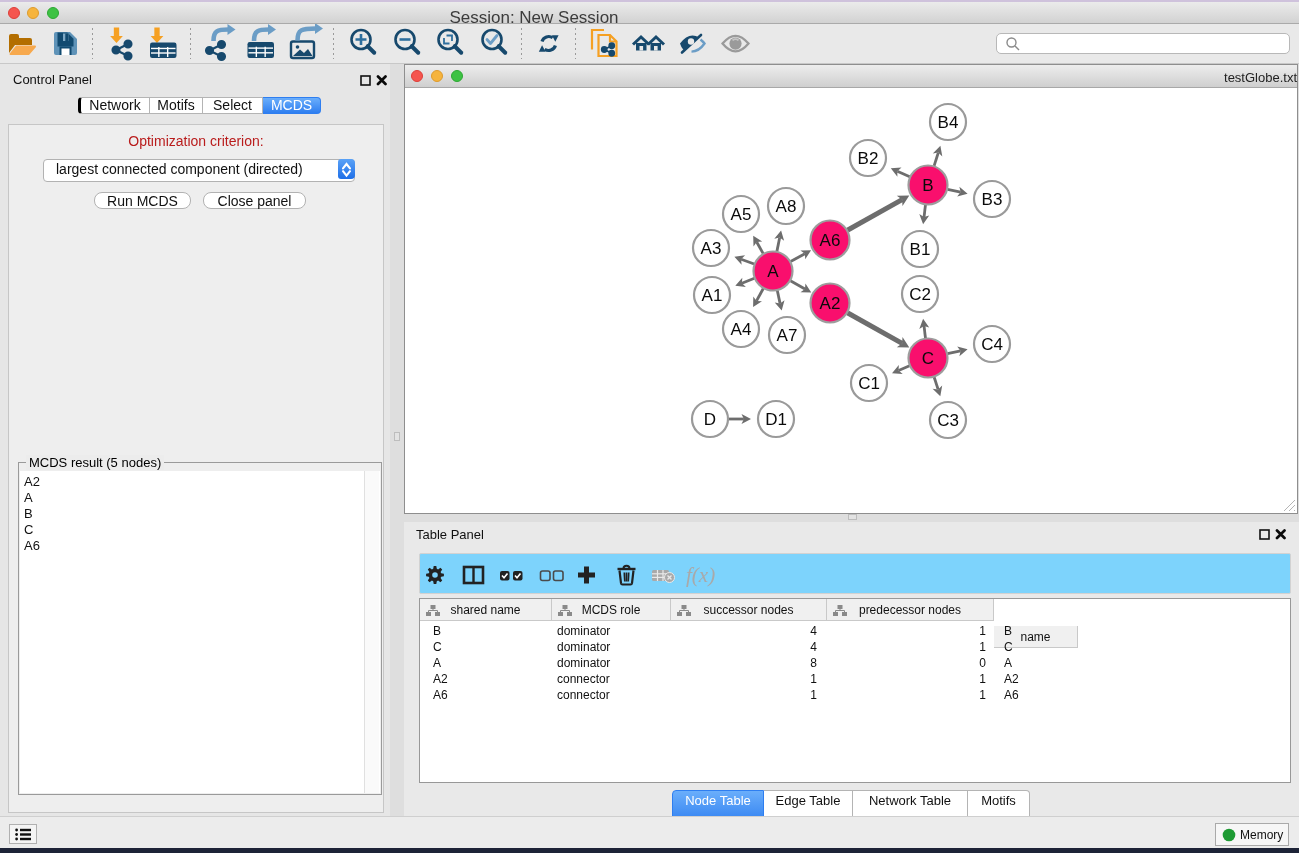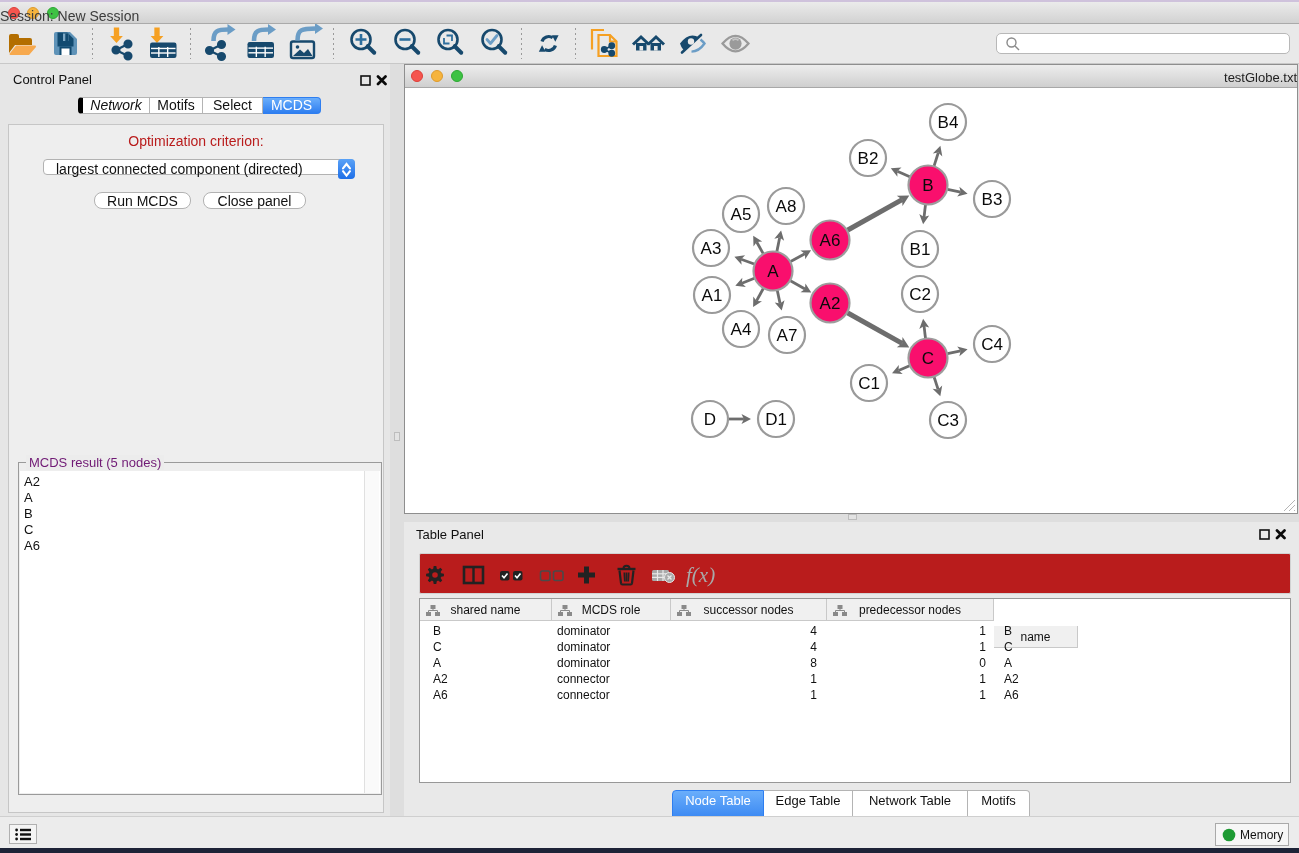--- a/index.html
+++ b/index.html
@@ -10,53 +10,53 @@
 
 #topstrip { left:0; top:0; width:1299px; height:2px; background:#cfc2dc; }
 
 
 #titlebar { left:0; top:2px; width:1299px; height:22px;
   background:linear-gradient(#ebebeb,#d2d2d2); border-bottom:1px solid #aaa; }
 .tl { position:absolute; top:5px; width:12px; height:12px; border-radius:50%; }
 #titlebar .t1 { left:8px;  background:#f5554e; border:1px solid #dd3f39; }
 #titlebar .t2 { left:27px; background:#f6b43d; border:1px solid #de9b2d; }
 #titlebar .t3 { left:47px; background:#3ec244; border:1px solid #2da833; }
-#titletext { left:0; top:6px; width:1068px; font-size:14px; color:#3c3c3c; }
+#titletext { left:0; top:6px; width:1068px; text-align:center; font-size:17px; color:#3c3c3c; }
 
 
 #toolbar { left:0; top:24px; width:1299px; height:39px; background:#e9e9e9; }
 .sep { position:absolute; top:4px; height:31px; width:1px;
   background-image:linear-gradient(#9a9a9a 2px, transparent 2px); background-size:1px 5px; }
 #searchbox { position:absolute; left:996px; top:9px; width:294px; height:21px; background:#fff;
   border:1px solid #b8b8b8; border-radius:5px; }
 
 
 #controlpanel { left:0; top:63px; width:390px; height:753px; background:#e6e6e6; border-top:1px solid #c8c8c8;}
 #rightarea { left:390px; top:63px; width:909px; height:753px; background:#dedede; border-top:1px solid #c8c8c8;}
 
 
 #cp-title { position:absolute; left:13px; top:8px; font-size:13px; color:#111; }
 .winbtns { position:absolute; top:11px; }
 .tabrow { position:absolute; top:33px; left:78px; height:17px; display:flex; font-size:14px; }
 .tab { background:#fff; border:1px solid #b4b4b4; border-left:none; line-height:15px;
   color:#111; text-align:center; box-sizing:border-box; }
-.tab.first { border-left:5px solid #000000; border-radius:4px 0 0 4px;font-style:italic; }
+.tab.first { border-left:3px solid #000000; border-radius:4px 0 0 4px; }
 .tab.sel { background:linear-gradient(#6aaefb,#2e7ef0); color:#fff; border-color:#2e7ef0; border-radius:0 4px 4px 0; }
 #cp-content { position:absolute; left:8px; top:60px; width:376px; height:689px;
   background:#eeeeee; border:1px solid #c6c6c6; }
 #opt-label { position:absolute; top:8px; width:100%; text-align:center; font-size:14px; color:#b91c1c; }
-#dropdown { position:absolute; left:34px; top:34px; width:312px; height:16px; background:#fff;
+#dropdown { position:absolute; left:34px; top:34px; width:312px; height:23px; background:#fff;
   border:1px solid #b2b2b2; border-radius:4px; font-size:14px; color:#111; line-height:19px;
   padding-left:12px; }
 #dd-btn { position:absolute; right:-1px; top:-1px; width:17px; height:20px; border-radius:3px 4px 4px 3px;
   background:linear-gradient(#5aa2f7,#1e6fe8); }
 .btn { position:absolute; top:67px; height:17px; background:#fff; border:1px solid #b2b2b2;
   border-radius:8px; font-size:14px; color:#111; text-align:center; line-height:16px; }
 #fieldset { position:absolute; left:9px; top:337px; width:364px; height:333px; border:1px solid #9a9a9a; }
-#fs-legend { position:absolute; left:7px; top:-8px; background:#ececec; padding:0 3px; font-size:13px; color:#701a75; }
+#fs-legend { position:absolute; left:7px; top:-8px; background:#ececec; padding:0 3px; font-size:13px; color:#000000; }
 #fs-list { position:absolute; left:1px; top:8px; width:360px; height:322px; background:#fff; }
 #fs-scroll { position:absolute; right:1px; top:0; width:15px; height:100%; background:#fafafa;
   border-left:1px solid #e0e0e0; }
 #fs-items { position:absolute; left:4px; top:3px; font-size:13px; color:#111; line-height:16px; }
 
 
 #listbtn { position:absolute; left:9px; top:7px; width:28px; height:20px; background:#f4f4f4;
   border:1px solid #b0b0b0; }
 
 
@@ -65,21 +65,21 @@
 #nw-titlebar { position:absolute; left:0; top:0; width:100%; height:23px;
   background:linear-gradient(#ededed,#cfcfcf); border-bottom:1px solid #a8a8a8; }
 #nw-titlebar .t1 { left:6px; top:5px; background:#f5554e; border:1px solid #dd3f39;}
 #nw-titlebar .t2 { left:26px; top:5px; background:#f6b43d; border:1px solid #de9b2d;}
 #nw-titlebar .t3 { left:46px; top:5px; background:#3ec244; border:1px solid #2da833;}
 #nw-title { position:absolute; width:100%; top:5px; text-align:right; font-size:13px; color:#222; }
 
 
 #tablepanel { position:absolute; left:14px; top:458px; width:895px; height:295px; background:#e9e9e9; }
 #tp-title { position:absolute; left:12px; top:5px; font-size:13px; color:#111; }
-#tp-toolbar { position:absolute; left:15px; top:31px; width:872px; height:41px; background:#b91c1c;
+#tp-toolbar { position:absolute; left:15px; top:31px; width:872px; height:41px; background:#7dd3fc;
   border:1px solid #d2d2d2; border-radius:2px; }
 #tp-table { position:absolute; left:15px; top:76px; width:872px; height:185px; background:#fff;
   border:1px solid #989898; }
 .th { position:absolute; top:0; height:22px; background:#f0f0f0; border-right:1px solid #c9c9c9;
   border-bottom:1px solid #c9c9c9; font-size:12px; color:#111; }
 .td { position:absolute; font-size:12px; color:#111; height:16px; line-height:16px; }
 #tp-tabs { position:absolute; left:268px; top:268px; height:36px; display:flex; font-size:13px; }
 .btab { background:#fff; border:1px solid #b4b4b4; border-left:none; padding-top:2px; color:#111; text-align:center; box-sizing:border-box; }
 .btab.sel { background:linear-gradient(#6aaefb,#2e7ef0); color:#fff; border-color:#2e7ef0;
   border-radius:4px 0 0 4px; border-left:1px solid #2e7ef0; }

